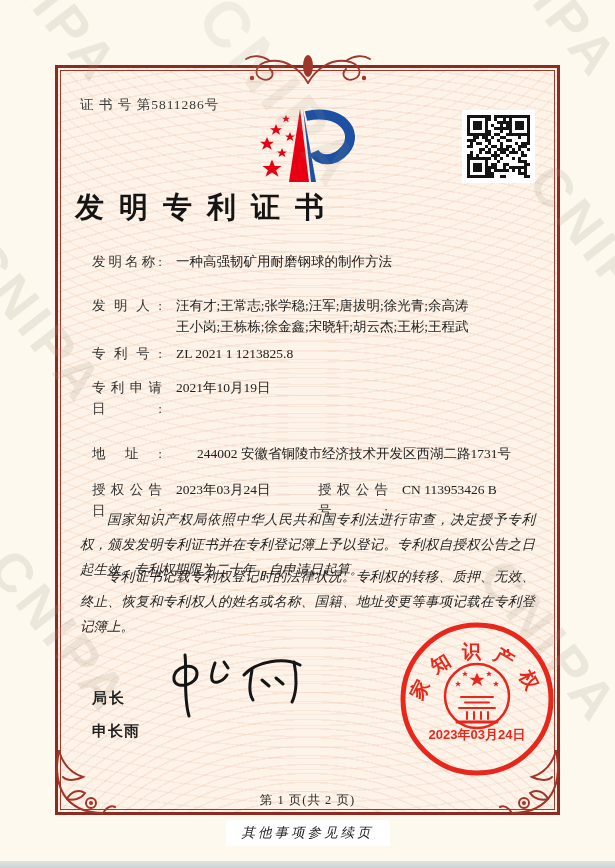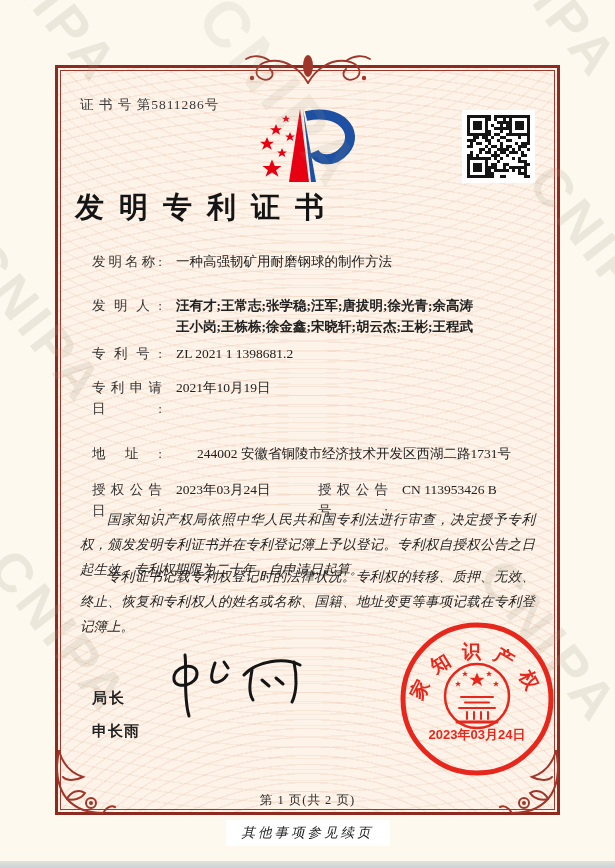--- a/index.html
+++ b/index.html
@@ -33,21 +33,21 @@
   .q.on { background:#141414; }
 
   .title { position:absolute; top:120px; left:0; width:100%; text-align:left;
     font-size:29px; font-weight:bold; color:#141414; letter-spacing:15px; padding-left:17px; }
 
   .row { position:absolute; left:34px; right:24px; display:flex; align-items:flex-start;
     font-size:13.5px; color:#262626; line-height:1.55; }
   .flabel { display:inline-block; width:70px; flex:0 0 70px; text-align:justify; text-align-last:justify;
     margin-right:14px; color:#333; }
   .fvalue { color:#222; }
-  .fvalue2-col { display:flex; flex-direction:column;font-weight:bold; }
+  .fvalue2-col { display:flex; flex-direction:column; }
   .grant-val { width:142px; flex:0 0 142px; }
 
   .para { position:absolute; left:22px; right:22px; font-size:13.5px; color:#1f1f1f;
     line-height:1.85; text-align:justify; text-indent:2em; font-style:italic; }
 
   .director-label { position:absolute; left:34px; top:621px; font-family:"Liberation Sans","DejaVu Sans",sans-serif;
     font-weight:600; font-size:15px; color:#222; letter-spacing:2px; }
   .director-name { position:absolute; left:34px; top:654px; font-family:"Liberation Sans","DejaVu Sans",sans-serif;
     font-weight:600; font-size:15px; color:#222; letter-spacing:1px; }
   .signature { position:absolute; left:100px; top:580px; }
@@ -591,21 +591,21 @@
     <div class="row" style="top:228px;">
       <span class="flabel">发明人:</span>
       <span class="fvalue fvalue2-col">
         <span>汪有才;王常志;张学稳;汪军;唐拔明;徐光青;余高涛</span>
         <span>王小岗;王栋栋;徐金鑫;宋晓轩;胡云杰;王彬;王程武</span>
       </span>
     </div>
 
     <div class="row" style="top:276px;">
       <span class="flabel">专利号:</span>
-      <span class="fvalue">ZL 2021 1 1398681.2</span>
+      <span class="fvalue">ZL 2021 1 1213825.8</span>
     </div>
 
     <div class="row" style="top:310px;">
       <span class="flabel">专利申请日:</span>
       <span class="fvalue">2021年10月19日</span>
     </div>
 
 
     <div class="row" style="top:376px;gap:21px;">
       <span class="flabel">地址:</span>

